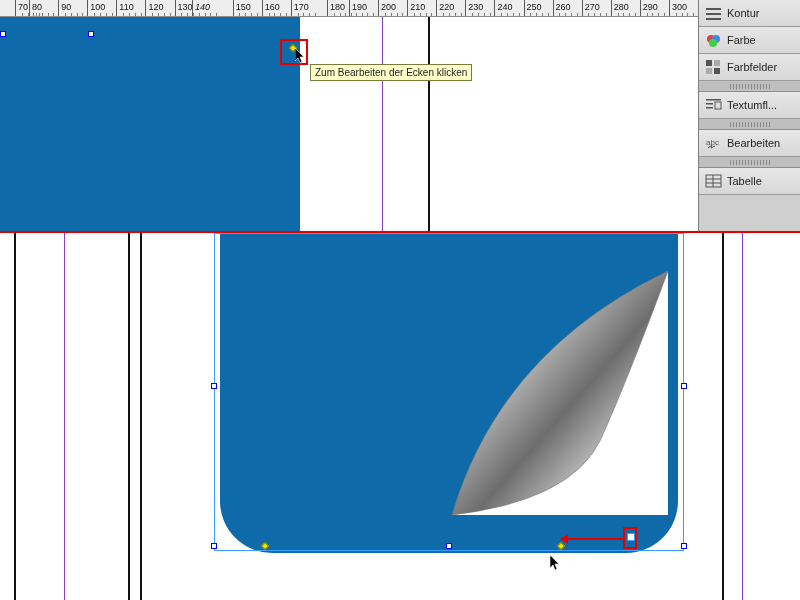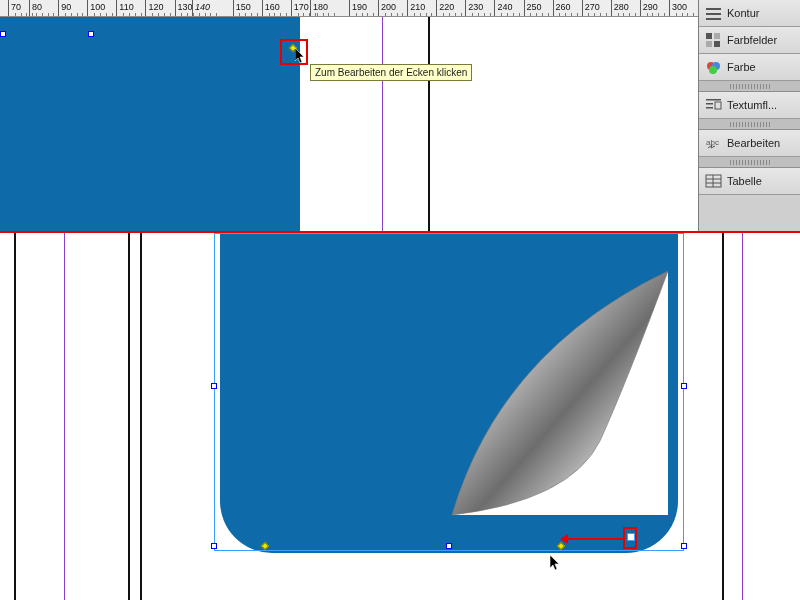--- a/index.html
+++ b/index.html
@@ -56,21 +56,21 @@
 
 </style>
 </head>
 <body>
 
 <div class="root">
 
   <div class="top-region">
 
     <div class="ruler" id="ruler">
-        <div class="seg" style="left: 8px; width: 29.0833px;">
+        <div class="seg" style="left: 15px; width: 29.0833px;">
           <span class="num">70</span>
           <div style="position: absolute; bottom: 0px; width: 1px; height: 4px; background: rgb(122, 122, 122); left: 5.81667px;"></div>
           <div style="position: absolute; bottom: 0px; width: 1px; height: 4px; background: rgb(122, 122, 122); left: 11.6333px;"></div>
           <div style="position: absolute; bottom: 0px; width: 1px; height: 4px; background: rgb(122, 122, 122); left: 17.45px;"></div>
           <div style="position: absolute; bottom: 0px; width: 1px; height: 4px; background: rgb(122, 122, 122); left: 23.2667px;"></div>
         </div>
         <div class="seg" style="left: 29.0833px; width: 29.0833px;">
           <span class="num">80</span>
           <div style="position: absolute; bottom: 0px; width: 1px; height: 4px; background: rgb(122, 122, 122); left: 5.81667px;"></div>
           <div style="position: absolute; bottom: 0px; width: 1px; height: 4px; background: rgb(122, 122, 122); left: 11.6333px;"></div>
@@ -133,21 +133,21 @@
           <div style="position: absolute; bottom: 0px; width: 1px; height: 4px; background: rgb(122, 122, 122); left: 17.45px;"></div>
           <div style="position: absolute; bottom: 0px; width: 1px; height: 4px; background: rgb(122, 122, 122); left: 23.2667px;"></div>
         </div>
         <div class="seg" style="left: 290.833px; width: 29.0833px;">
           <span class="num">170</span>
           <div style="position: absolute; bottom: 0px; width: 1px; height: 4px; background: rgb(122, 122, 122); left: 5.81667px;"></div>
           <div style="position: absolute; bottom: 0px; width: 1px; height: 4px; background: rgb(122, 122, 122); left: 11.6333px;"></div>
           <div style="position: absolute; bottom: 0px; width: 1px; height: 4px; background: rgb(122, 122, 122); left: 17.45px;"></div>
           <div style="position: absolute; bottom: 0px; width: 1px; height: 4px; background: rgb(122, 122, 122); left: 23.2667px;"></div>
         </div>
-        <div class="seg" style="left: 310px; width: 29.0833px; padding-left: 24px;">
+        <div class="seg" style="left: 327px; width: 29.0833px; padding-left: 24px;">
           <span class="num">180</span>
           <div style="position: absolute; bottom: 0px; width: 1px; height: 4px; background: rgb(122, 122, 122); left: 5.81667px;"></div>
           <div style="position: absolute; bottom: 0px; width: 1px; height: 4px; background: rgb(122, 122, 122); left: 11.6333px;"></div>
           <div style="position: absolute; bottom: 0px; width: 1px; height: 4px; background: rgb(122, 122, 122); left: 17.45px;"></div>
           <div style="position: absolute; bottom: 0px; width: 1px; height: 4px; background: rgb(122, 122, 122); left: 23.2667px;"></div>
         </div>
         <div class="seg" style="left: 349px; width: 29.0833px;">
           <span class="num">190</span>
           <div style="position: absolute; bottom: 0px; width: 1px; height: 4px; background: rgb(122, 122, 122); left: 5.81667px;"></div>
           <div style="position: absolute; bottom: 0px; width: 1px; height: 4px; background: rgb(122, 122, 122); left: 11.6333px;"></div>
@@ -237,41 +237,41 @@
     <div class="panels">
       <div class="panel-item">
         <span class="panel-ico">
           <svg viewBox="0 0 17 17">
               <rect x="1" y="3" width="15" height="2" fill="#555"></rect>
               <rect x="1" y="8" width="15" height="2" fill="#555"></rect>
               <rect x="1" y="13" width="15" height="2" fill="#555"></rect>
             </svg>
         </span>
         <span class="panel-label">Kontur</span>
+      </div>
+      <div class="panel-item">
+        <span class="panel-ico">
+          <svg viewBox="0 0 17 17">
+              <circle cx="6" cy="7" r="4" fill="#d44"></circle>
+              <circle cx="11" cy="7" r="4" fill="#48d"></circle>
+              <circle cx="8" cy="11" r="4" fill="#4c4"></circle>
+            </svg>
+        </span>
+        <span class="panel-label">Farbe</span>
       </div>
       <div class="panel-item">
         <span class="panel-ico">
           <svg viewBox="0 0 17 17">
               <rect x="1" y="1" width="6" height="6" fill="#555"></rect>
               <rect x="9" y="1" width="6" height="6" fill="#aaa"></rect>
               <rect x="1" y="9" width="6" height="6" fill="#aaa"></rect>
               <rect x="9" y="9" width="6" height="6" fill="#555"></rect>
             </svg>
         </span>
         <span class="panel-label">Farbfelder</span>
-      </div>
-      <div class="panel-item">
-        <span class="panel-ico">
-          <svg viewBox="0 0 17 17">
-              <circle cx="6" cy="7" r="4" fill="#d44"></circle>
-              <circle cx="11" cy="7" r="4" fill="#48d"></circle>
-              <circle cx="8" cy="11" r="4" fill="#4c4"></circle>
-            </svg>
-        </span>
-        <span class="panel-label">Farbe</span>
       </div>
       <div class="panel-item sep"></div>
       <div class="panel-item">
         <span class="panel-ico">
           <svg viewBox="0 0 17 17">
               <rect x="1" y="2" width="15" height="1.5" fill="#555"></rect>
               <rect x="1" y="6" width="7" height="1.5" fill="#555"></rect>
               <rect x="1" y="10" width="7" height="1.5" fill="#555"></rect>
               <rect x="10" y="5" width="6" height="7" fill="none" stroke="#555"></rect>
             </svg>

